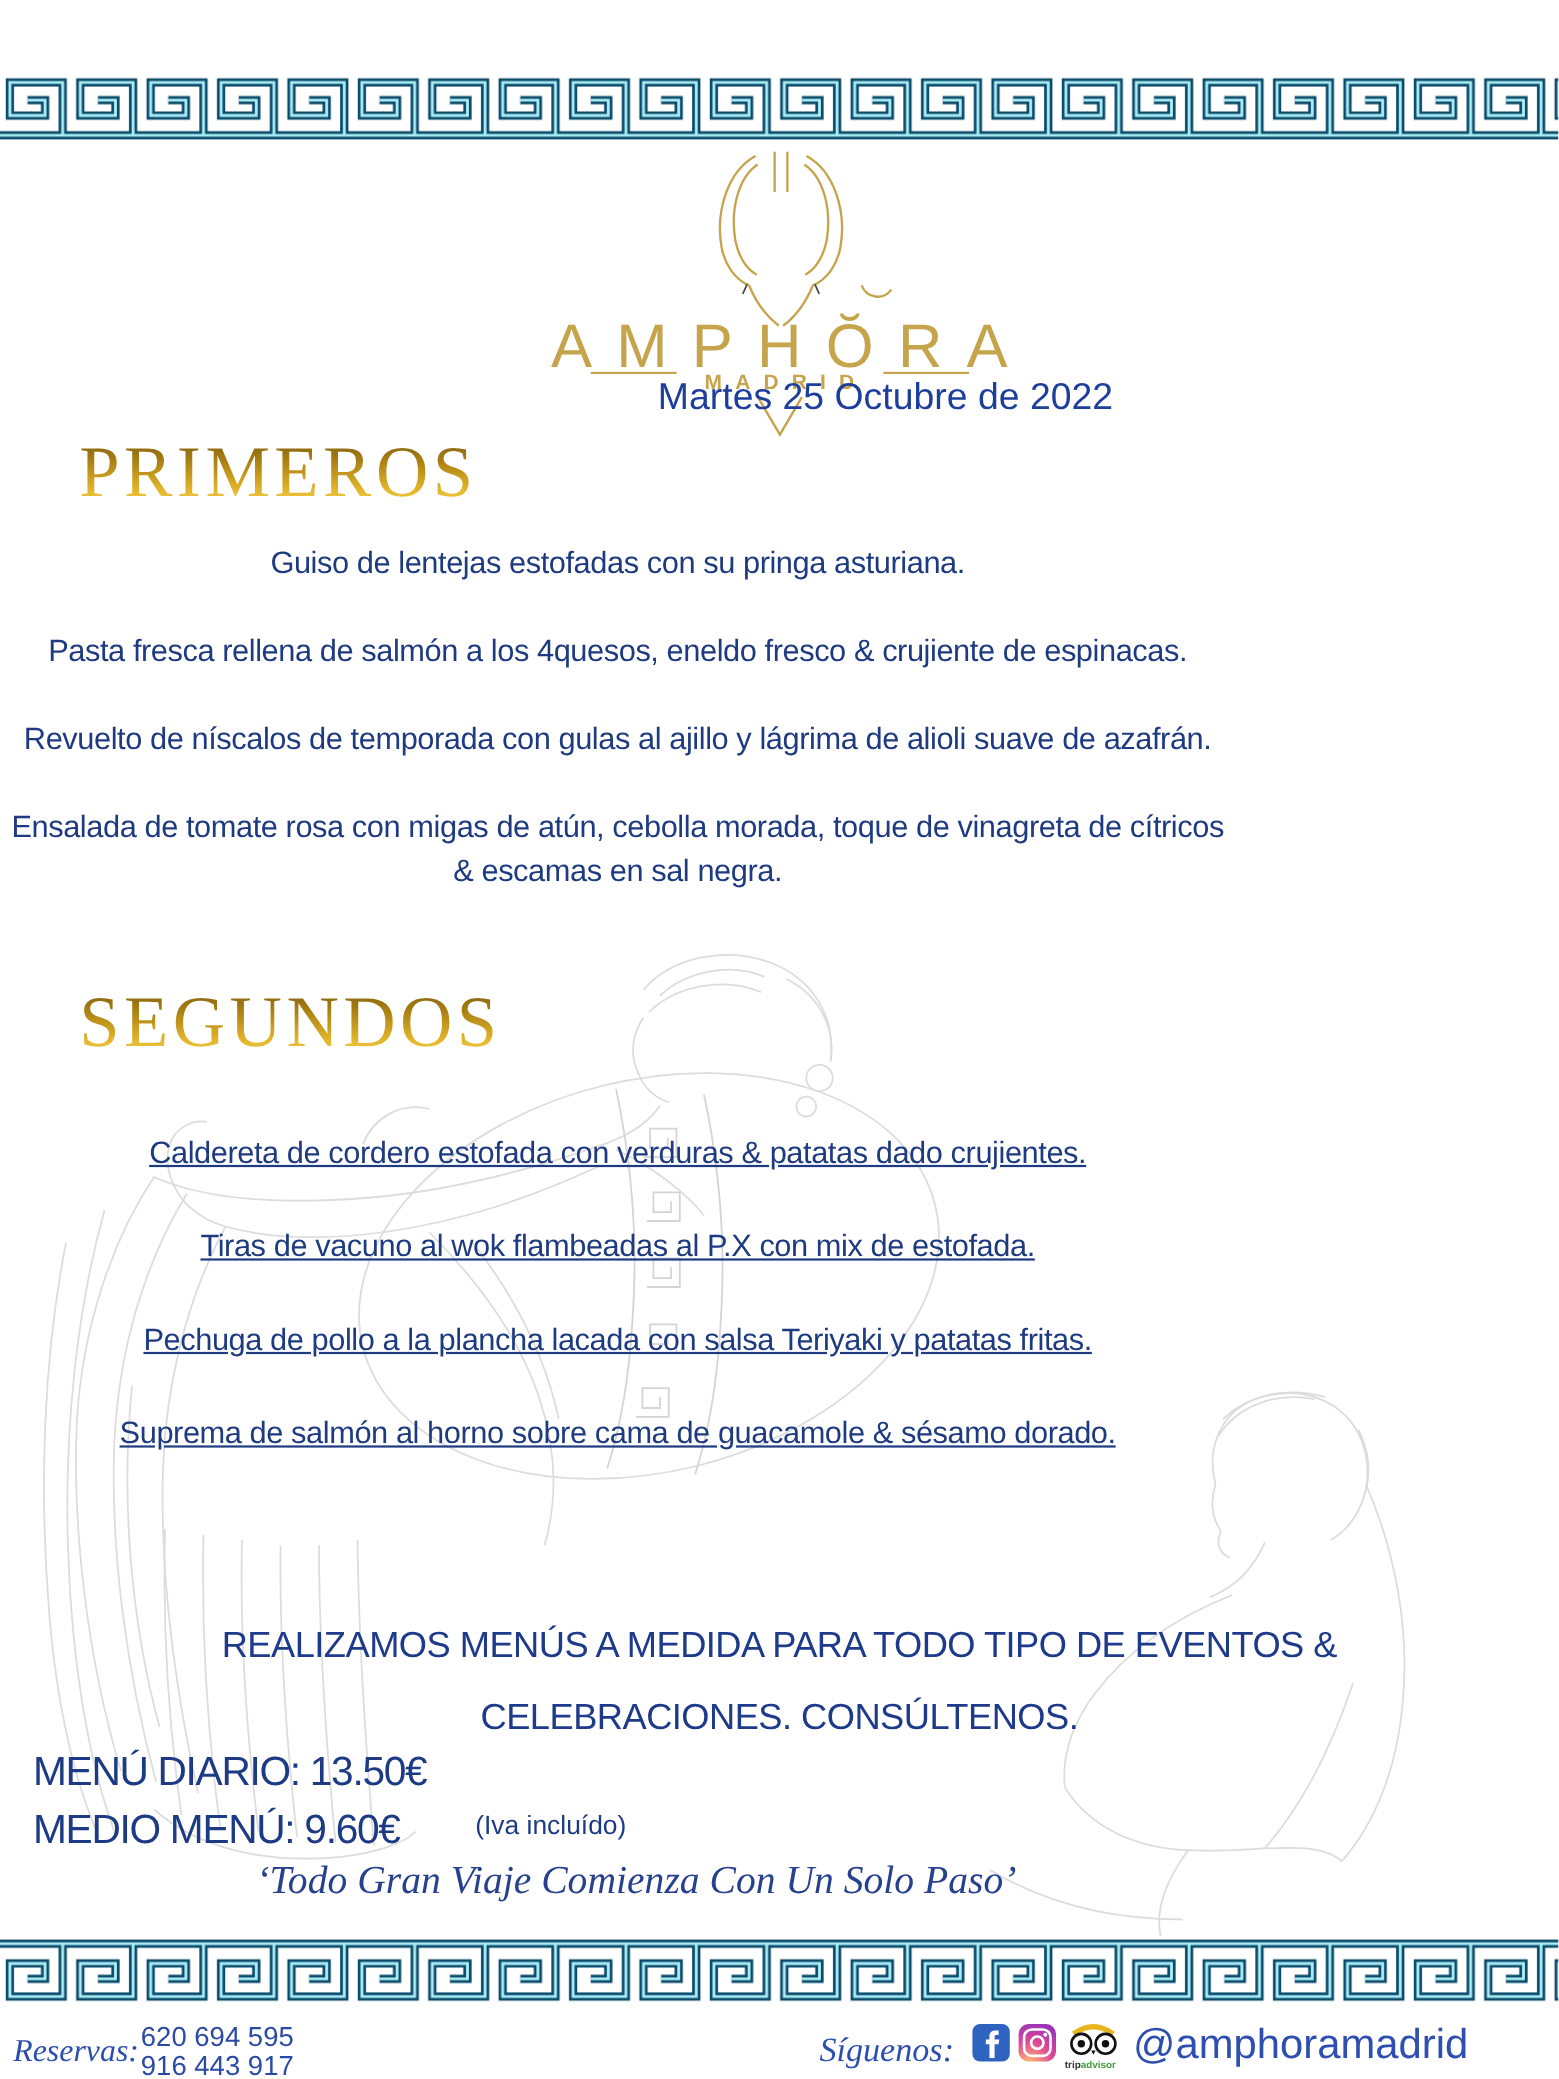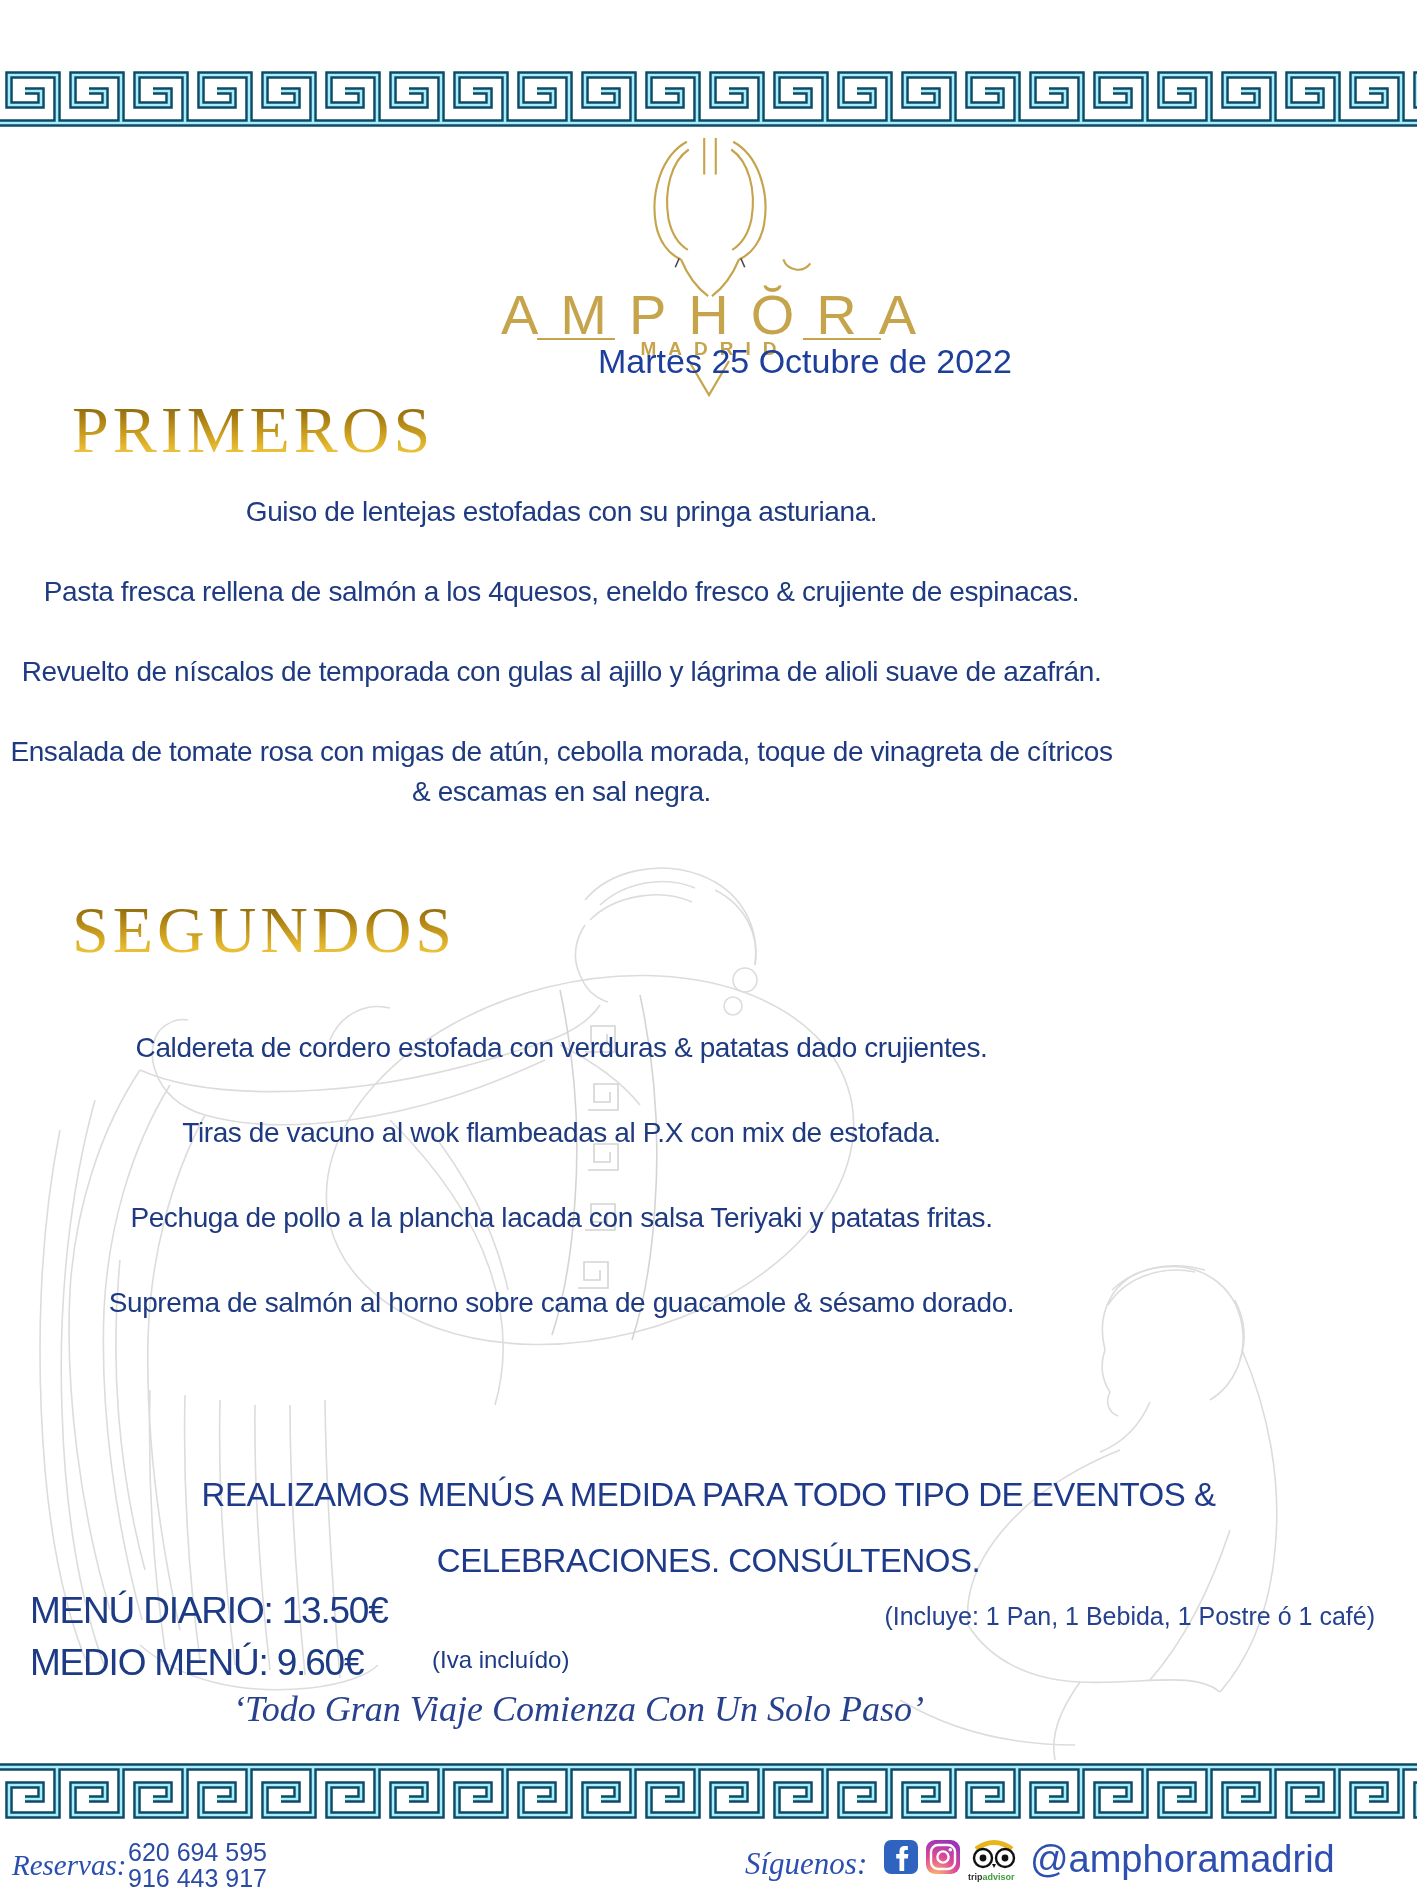--- a/index.html
+++ b/index.html
@@ -37,21 +37,21 @@
   #title-primeros{top:392px;}
   #title-segundos{top:892px;}
 
   
   .dish-list{position:absolute;left:0;width:1123px;z-index:2;text-align:center;}
   #primeros-list{top:492px;}
   #segundos-list{top:1028px;}
   .dish{color:#1e3a80;font-size:28px;letter-spacing:-0.4px;line-height:40px;margin:0 auto 40px auto;
     max-width:1340px;}
   .dish.narrow{max-width:1245px;}
-  #segundos-list .dish{margin-bottom:45px;}
+  #segundos-list .dish{margin-bottom:45px;text-decoration:underline;}
 
   
   #events-note{position:absolute;left:0;top:1462px;width:1417px;text-align:center;z-index:2;
     color:#1e3a8a;font-size:33px;letter-spacing:-0.5px;line-height:66px;}
 
   
   #price-daily{position:absolute;left:30px;top:1590px;z-index:2;color:#1d3a85;font-size:37px;
     letter-spacing:-1.2px;}
   #price-half{position:absolute;left:30px;top:1642px;z-index:2;color:#1d3a85;font-size:37px;
     letter-spacing:-1.2px;}
@@ -204,21 +204,20 @@
   </div>
 
   <div id="events-note">
     <div>REALIZAMOS MENÚS A MEDIDA PARA TODO TIPO DE EVENTOS &amp;</div>
     <div>CELEBRACIONES. CONSÚLTENOS.</div>
   </div>
 
   <div id="price-daily"><span>MENÚ DIARIO: </span><span>13.50€</span></div>
   <div id="price-half"><span>MEDIO MENÚ: </span><span>9.60€</span></div>
   <div id="vat-note">(Iva incluído)</div>
-  <div id="includes-note">(Incluye: 1 Pan, 1 Bebida, 1 Postre ó 1 café)</div>
 
   <div id="quote">‘Todo Gran Viaje Comienza Con Un Solo Paso’</div>
 
   <svg class="band band-bottom" viewBox="0 0 1417 68" preserveAspectRatio="none">
     <rect width="1417" height="68" fill="url(#mk)"></rect>
   </svg>
 
   <div id="reservations-label" class="script">Reservas:</div>
   <div id="phone-1">620 694 595</div>
   <div id="phone-2">916 443 917</div>

